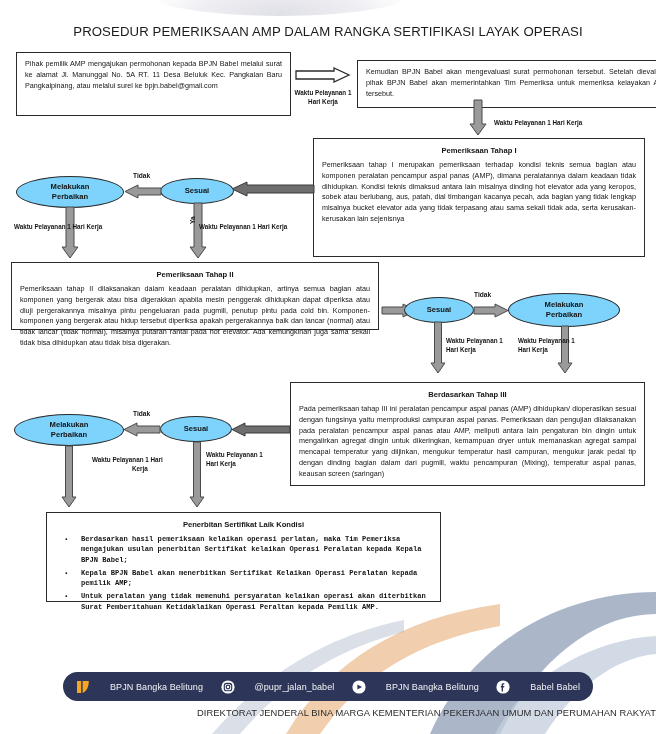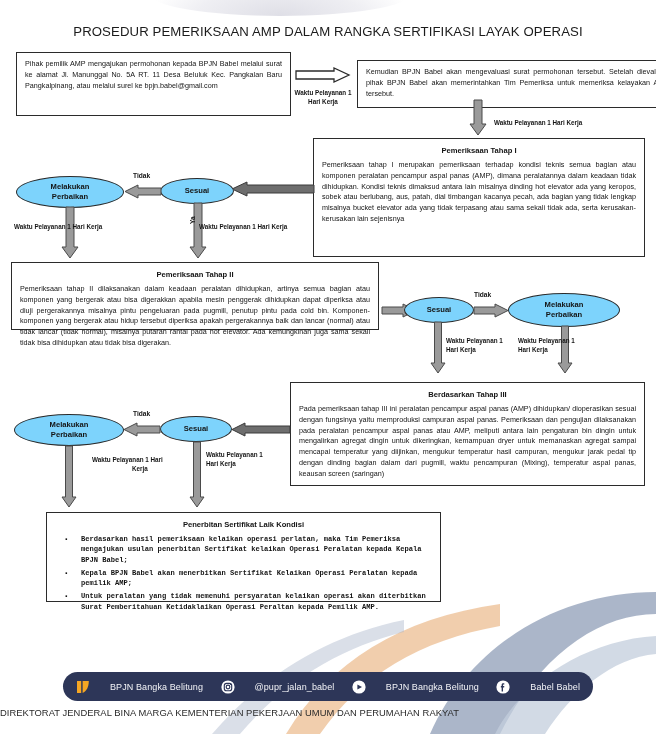--- a/index.html
+++ b/index.html
@@ -70,21 +70,21 @@
   .footer-bar{
     position:absolute;left:63px;top:672px;width:530px;height:29px;
     border-radius:15px;background:#2d3658;
     display:flex;align-items:center;justify-content:space-between;
     padding:0 13px;box-sizing:border-box;
   }
   .fitem{display:flex;align-items:center;gap:20px;}
   .fitem span.ftxt{font-size:9px;color:#f2f3f7;letter-spacing:.1px;}
   .ic{width:14px;height:14px;flex:0 0 14px;display:block;}
   .footer-text{
-    position:absolute;left:0;right:0;top:707px;text-align:left;
+    position:absolute;left:0;right:0;top:707px;text-align:right;
     font-size:9.4px;color:#2a2a2a;letter-spacing:.05px;
   }
 </style>
 </head>
 <body>
 
 <div id="stage">
 
   <div class="deco deco-top"></div>
   <svg class="deco deco-bot" viewBox="0 0 656 150" preserveAspectRatio="none">

